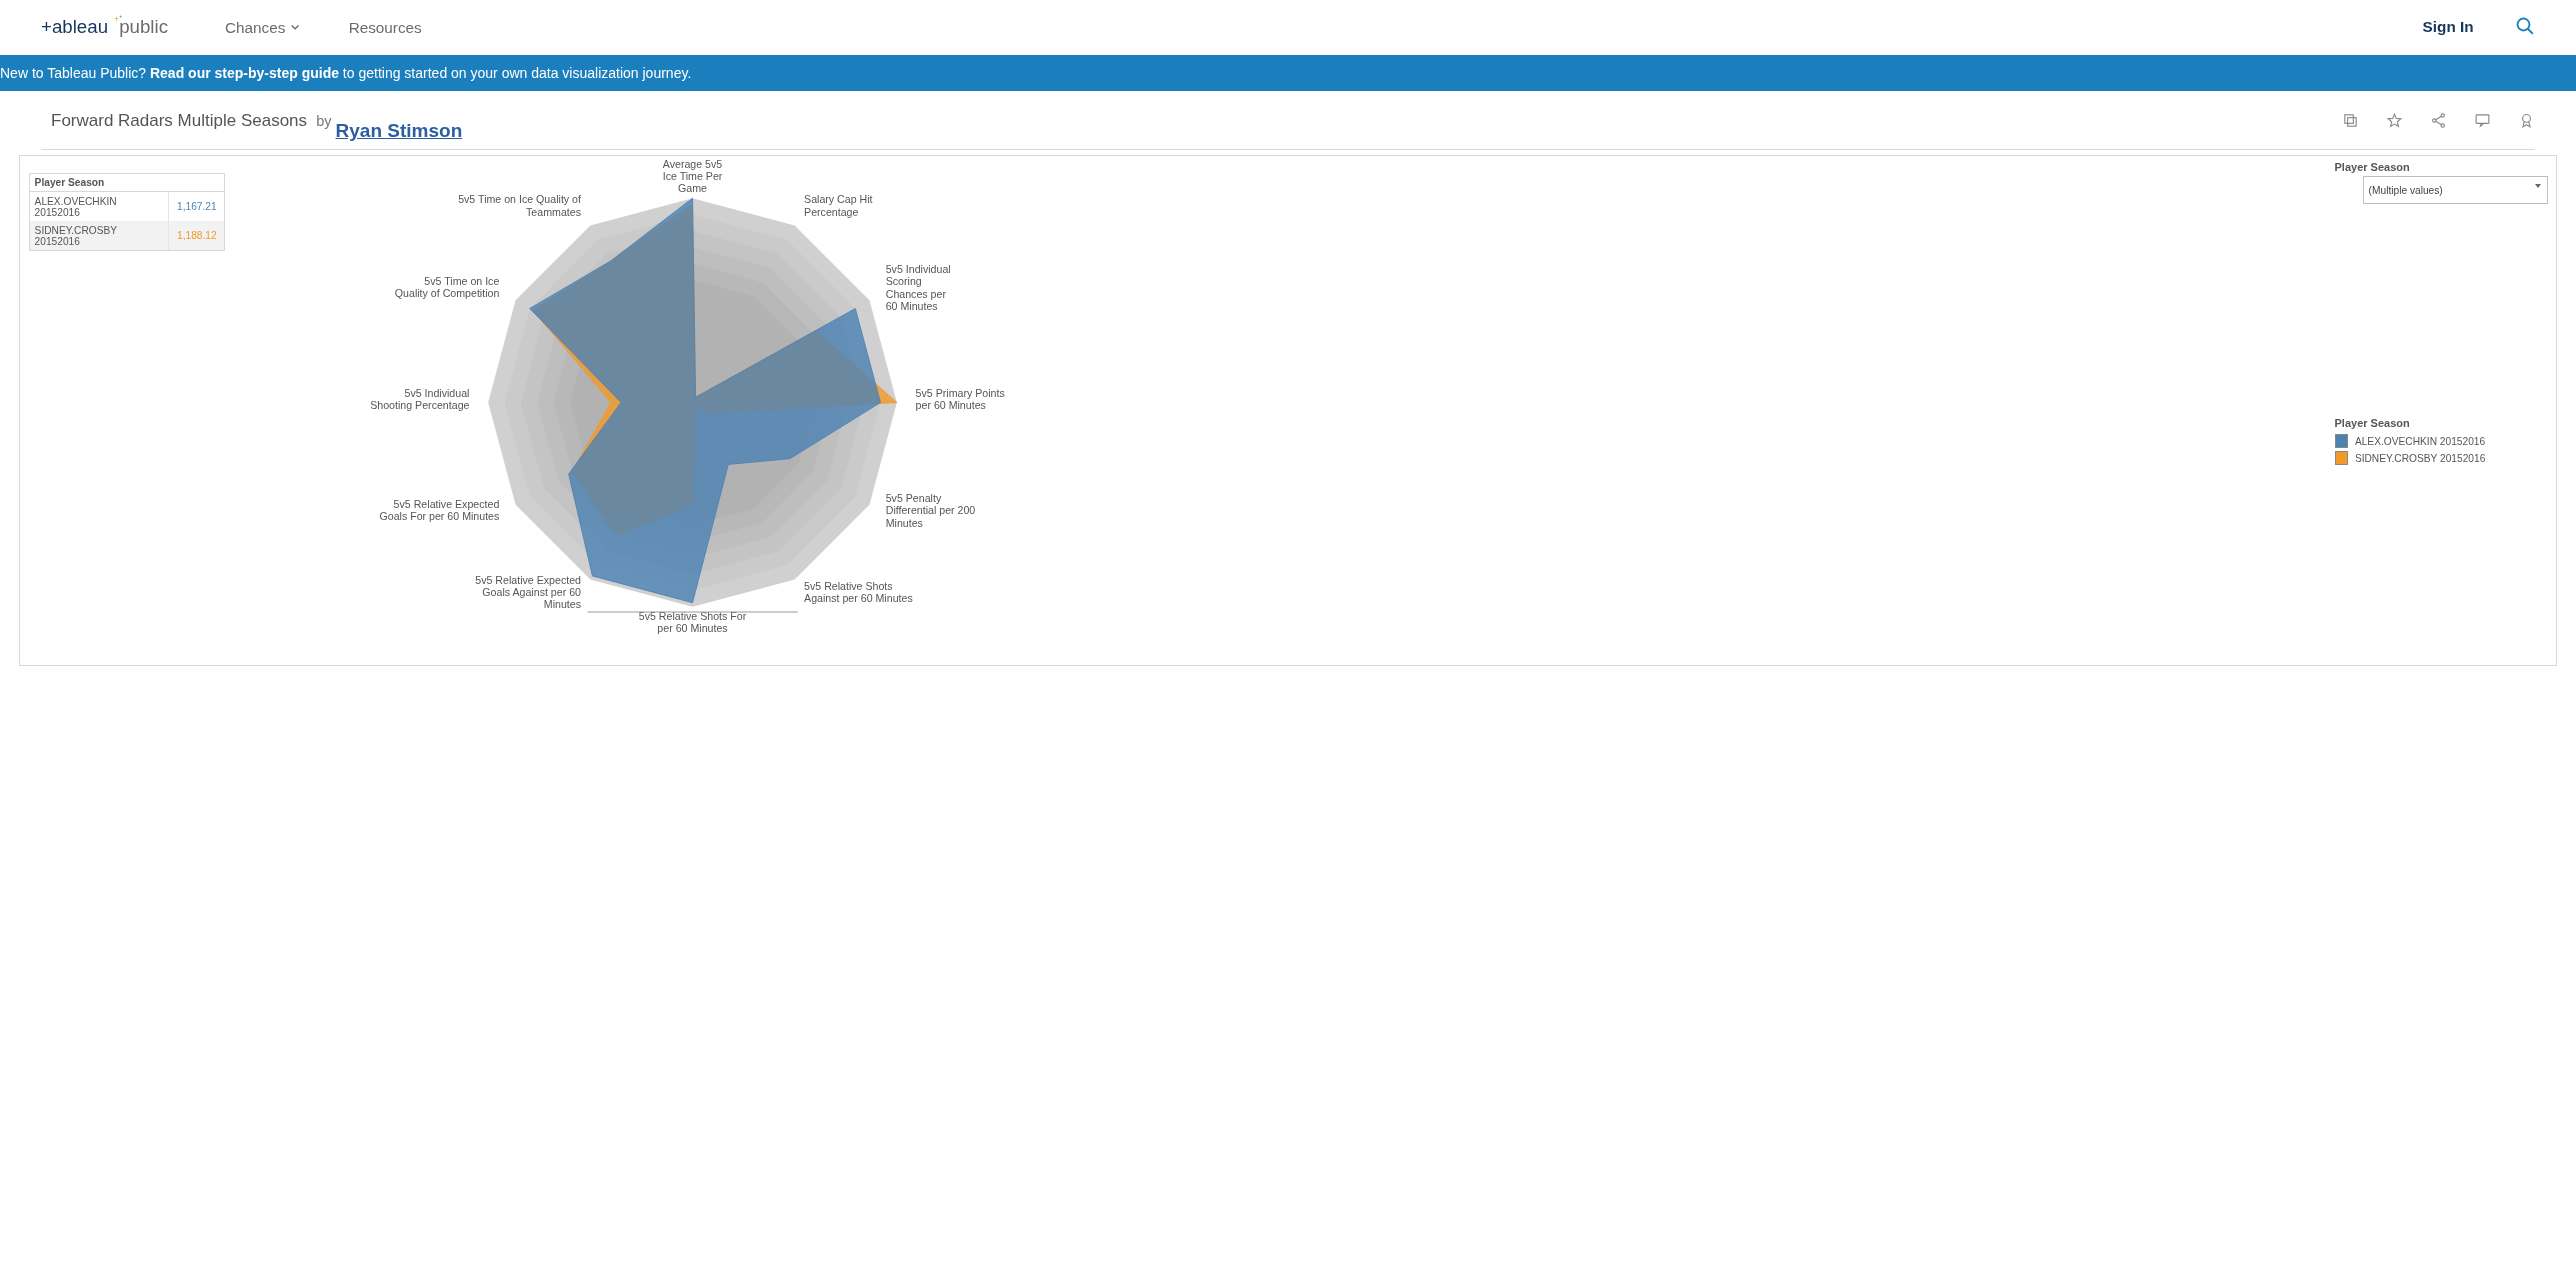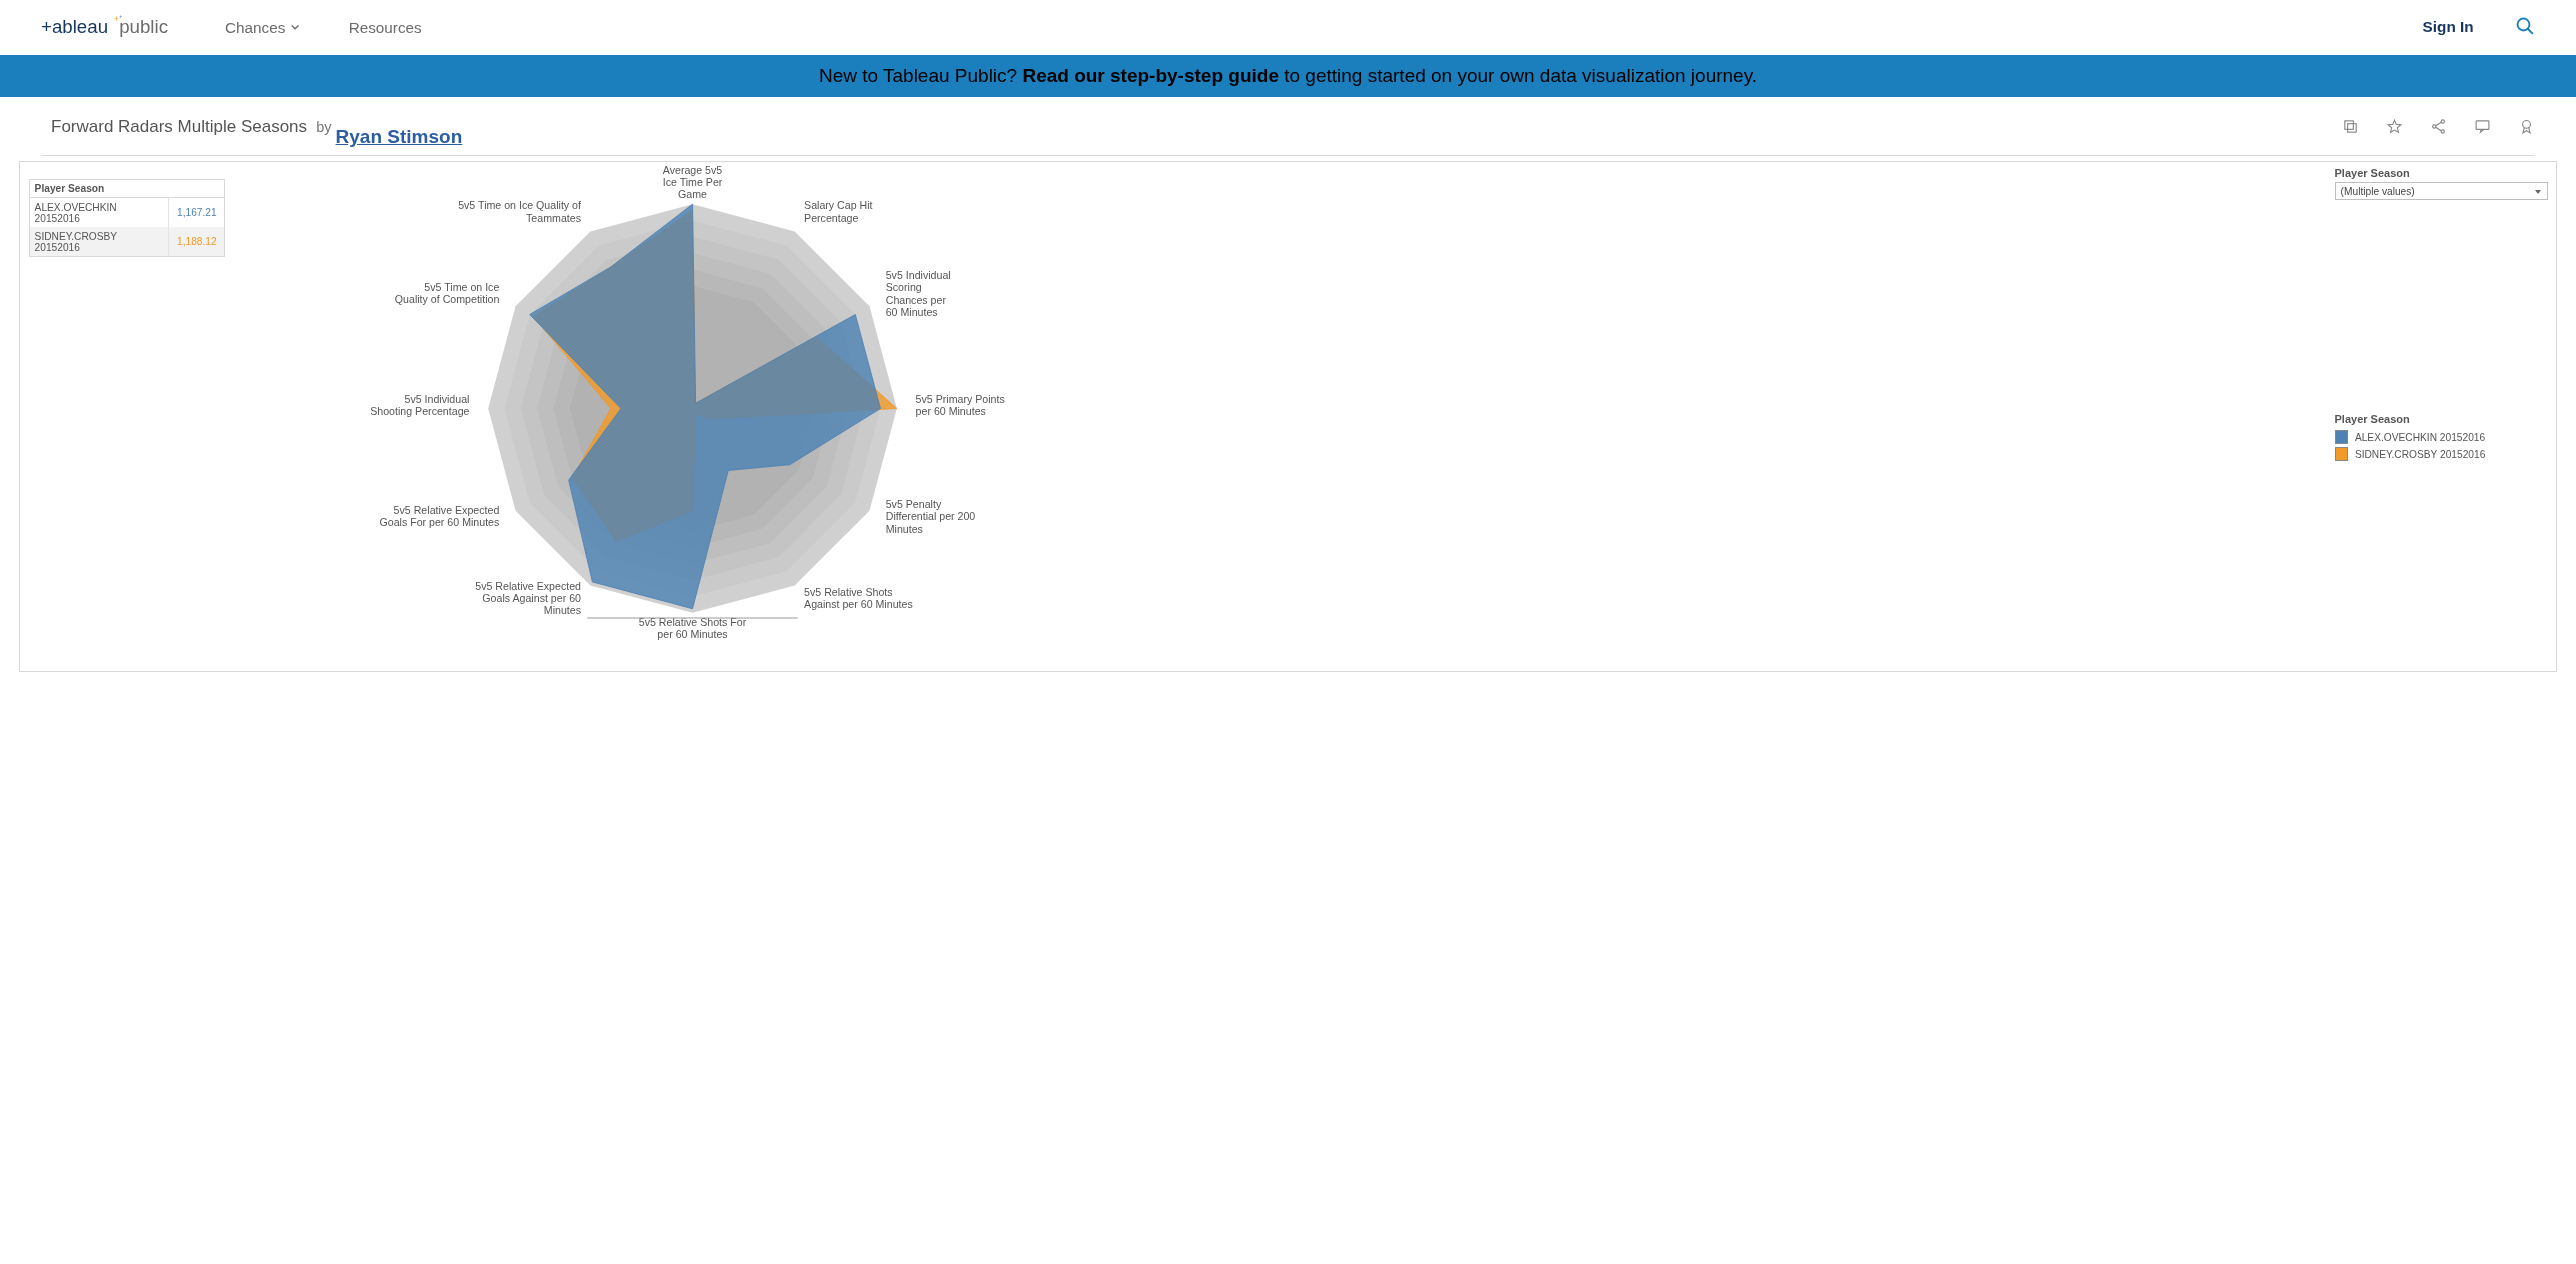--- a/index.html
+++ b/index.html
@@ -13,21 +13,21 @@
   *{box-sizing:border-box;font-family:-apple-system,BlinkMacSystemFont,"Segoe UI",Arial,sans-serif;}
   body{margin:0;background:#fff;color:#333;}
   
   .topnav{display:flex;align-items:center;height:55px;padding:0 41px;gap:48px;}
   .logo{display:flex;align-items:baseline;gap:1.7px;font-size:0;}
   .nav-right{margin-left:auto;display:flex;align-items:center;gap:41px;text-align:right;}
   .nav-link{color:#6b6b6b;font-size:15.3px;cursor:pointer;display:flex;align-items:center;gap:5.1px;}
   .signin{color:var(--tab-dark);font-weight:600;font-size:15.3px;cursor:pointer;}
   .search-btn svg{stroke:var(--banner-blue);stroke-width:2.2;fill:none;}
   
-  .banner{background:var(--banner-blue);color:#000000;text-align:center;padding:10.2px 0;font-size:19px;}
+  .banner{background:var(--banner-blue);color:#ffffff;text-align:left;padding:10.2px 0;font-size:14px;}
   .banner b{font-weight:700;}
   
   .viz-header{display:flex;align-items:center;padding:8.5px 41px 6.8px 51px;}
   .viz-title{font-size:17px;font-weight:400;color:#555;}
   .viz-by{color:#777;font-size:14.5px;margin-left:5.1px;}
   .viz-author{color:#2c5ea1;font-size:19px;font-weight:600;text-decoration:underline;cursor:pointer;margin-top:20px;}
   .viz-actions{margin-left:auto;display:flex;gap:27px;align-items:center;}
   .viz-actions .act{width:17px;height:17px;cursor:pointer;}
   .viz-actions svg{stroke:#888;fill:none;stroke-width:1.6;}
   .hr{height:0.9px;background:#d8d8d8;margin:0 41px;}
@@ -38,21 +38,21 @@
   
   .ps-table{margin-top:8.5px;border:0.9px solid #d8d8d8;width:196px;font-size:10.2px;}
   .ps-table .hdr{background:#fff;border-bottom:0.9px solid #d8d8d8;padding:3.4px 5.1px;font-weight:700;color:#555;}
   .ps-table .row{display:flex;align-items:center;}
   .ps-table .row.alt{background:#f2f2f2;}
   .ps-table .cell-l{padding:3.4px 5.1px;flex:1;border-right:0.9px solid #e4e4e4;color:#555;}
   .ps-table .cell-r{padding:3.4px 6.8px;width:55px;text-align:right;}
   
   .right-col{position:absolute;right:8.5px;top:5.1px;width:213px;}
   .filter-label{font-size:11px;font-weight:700;color:#555;margin-bottom:3.4px;}
-  .filter-select{border:0.9px solid #bfbfbf;background:#fff;height:18px;display:flex;align-items:center;padding:0 5.1px;font-size:10.2px;color:#444;position:relative;cursor:pointer;}
+  .filter-select{border:0.9px solid #bfbfbf;background:#fff;height:28px;display:flex;align-items:center;padding:0 5.1px;font-size:10.2px;color:#444;position:relative;cursor:pointer;margin-left:28px;}
   .filter-select:after{content:"";position:absolute;right:5.1px;top:6.8px;border-left:3.4px solid transparent;border-right:3.4px solid transparent;border-top:4.3px solid #666;}
   .legend{margin-top:213px;}
   .legend-title{font-size:11px;font-weight:700;color:#555;margin-bottom:5.1px;}
   .legend-item{display:flex;align-items:center;gap:6.8px;font-size:10.2px;color:#555;margin-bottom:3.4px;}
   .legend-sw{width:13.6px;height:13.6px;border:0.9px solid #888;}
   
   .radar-wrap{position:absolute;left:349px;top:8px;width:613px;height:477px;}
   .radar-wrap svg{overflow:visible;}
   .axis-label{font-size:12.5px;fill:#555;}
 </style>

